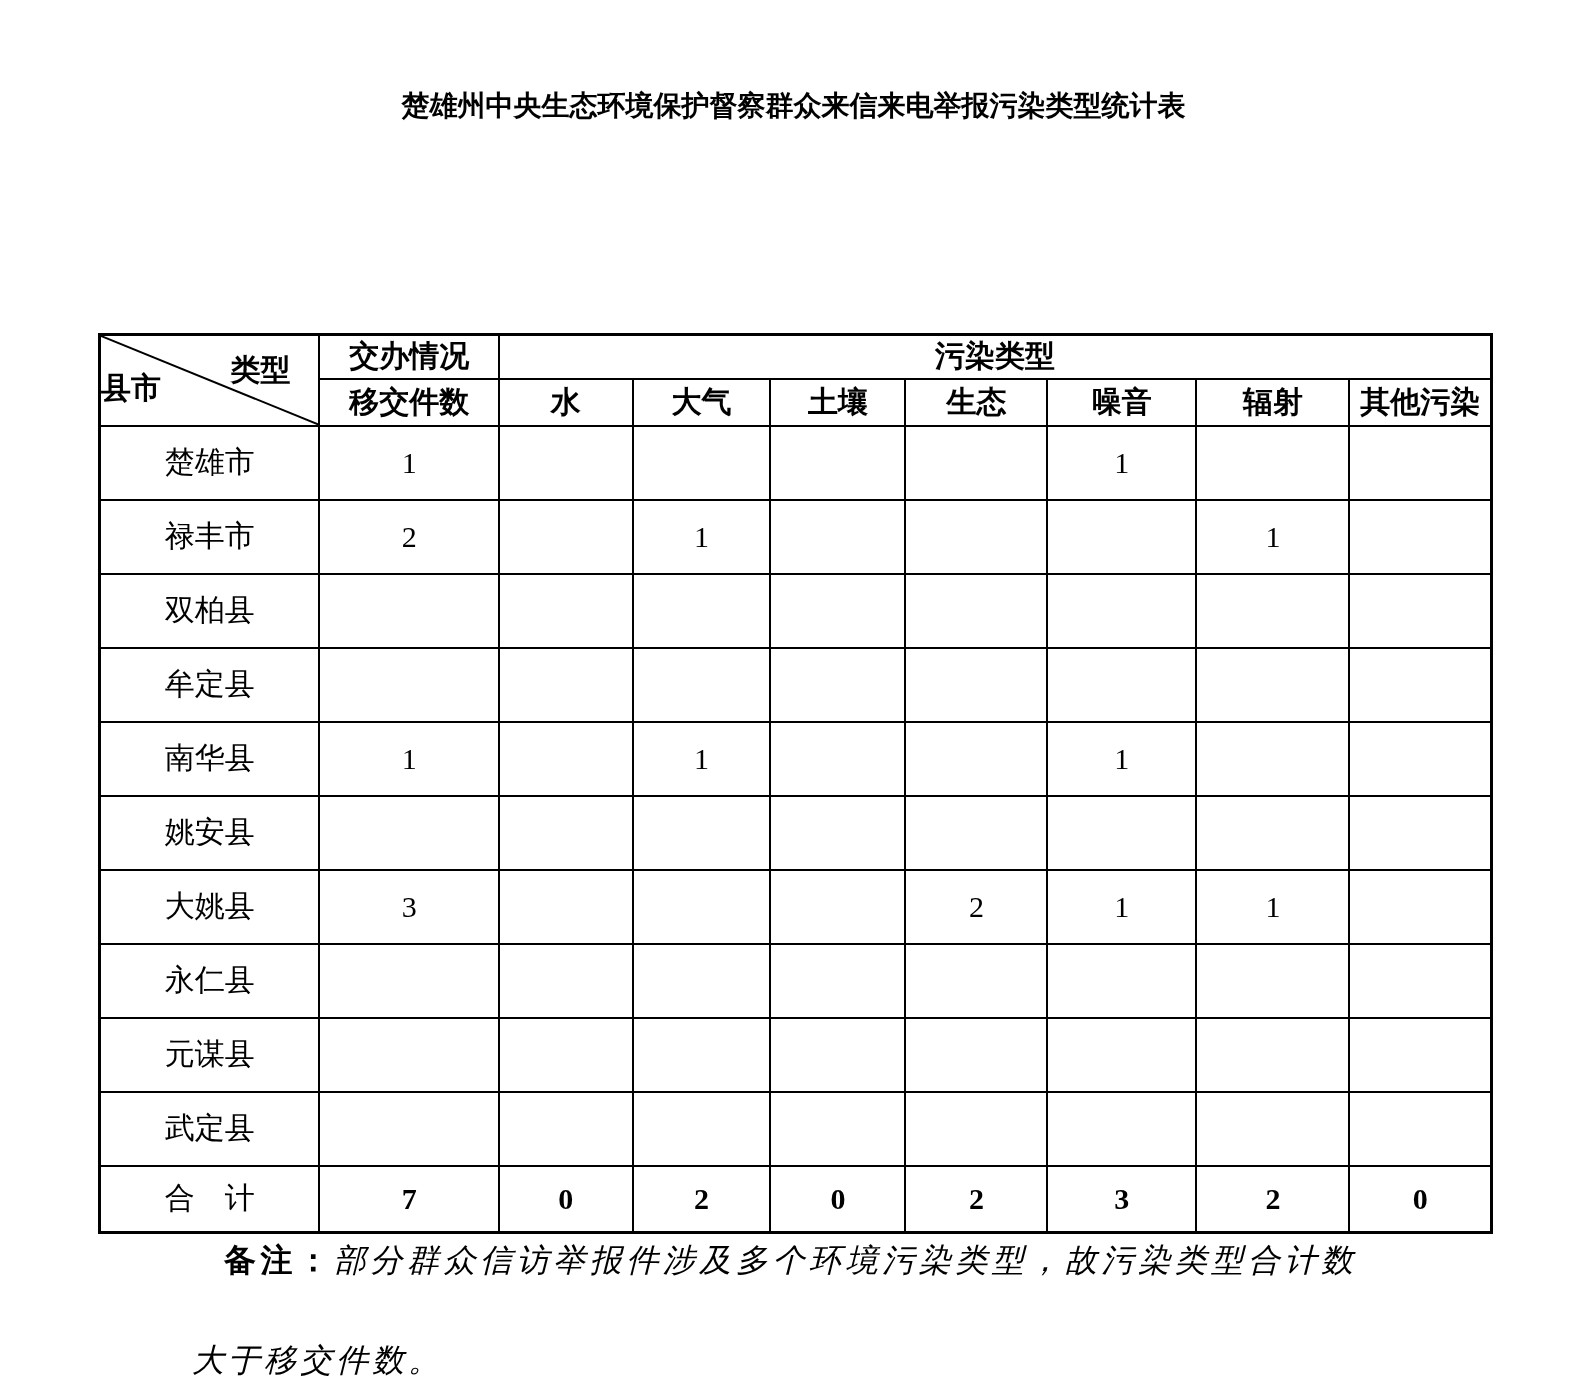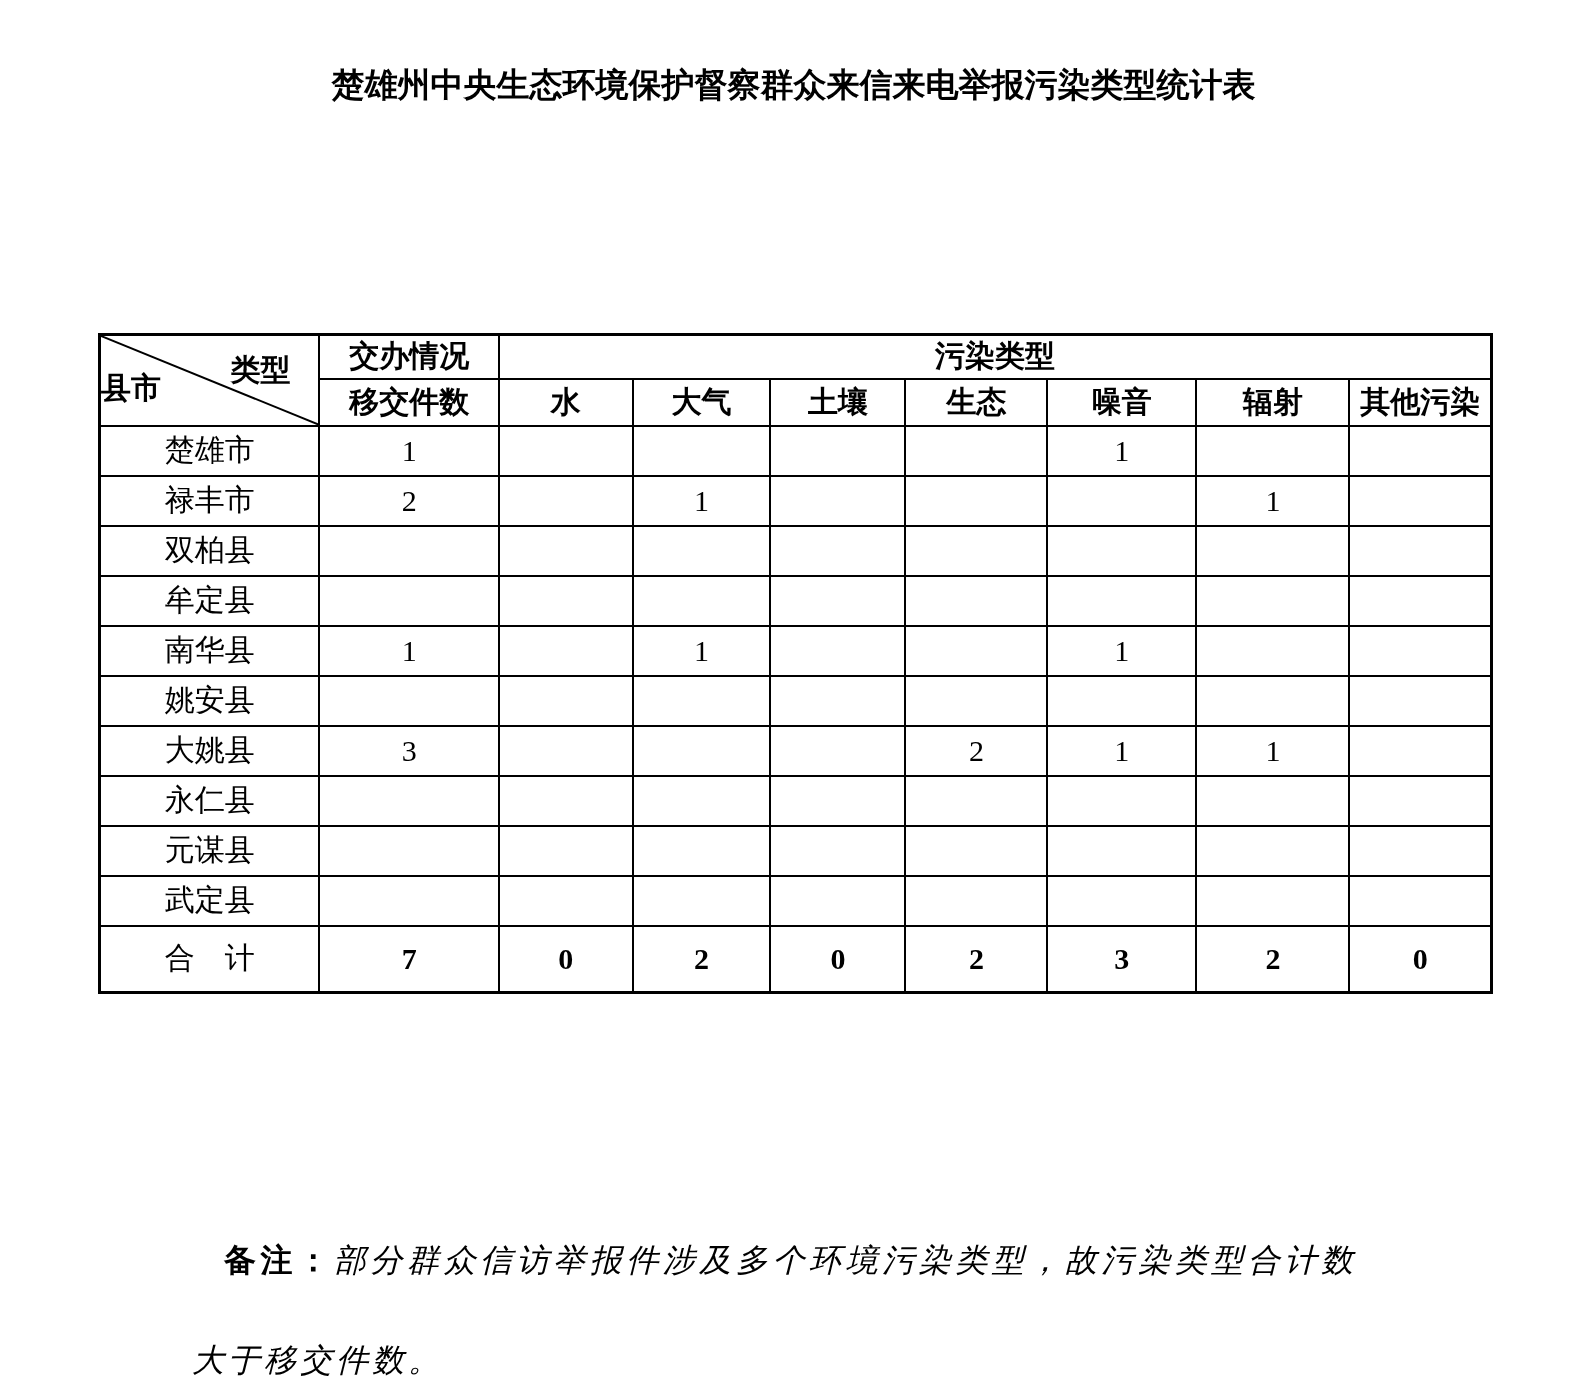--- a/index.html
+++ b/index.html
@@ -7,23 +7,23 @@
     position: relative;
     width: 1587px;
     height: 1386px;
     background: #ffffff;
     color: #000000;
     font-family: "Liberation Serif", "DejaVu Serif", serif;
     overflow: hidden;
   }
   .title-block {
     margin: 0;
-    padding-top: 46px;
+    padding-top: 67px;
     text-align: center;
-    font-size: 33px;
+    font-size: 28px;
     font-weight: bold;
     line-height: 78px;
   }
   .title-line { display: block; white-space: nowrap; }
 
   .table-wrap {
     position: absolute;
     left: 98px;
     top: 333px;
     width: 1395px;
@@ -39,21 +39,21 @@
     text-align: center;
     vertical-align: middle;
     font-size: 30px;
     padding: 0;
     overflow: hidden;
   }
   .stat-table th { font-weight: bold; }
   .stat-table td { font-weight: normal; }
   tr.row-h1 { height: 44px; }
   tr.row-h2 { height: 47px; }
-  tr.row-data { height: 50px; }
+  tr.row-data { height: 74px; }
   tr.row-total { height: 67px; }
   tr.row-total td.num { font-weight: bold; }
 
   td.corner {
     position: relative;
   }
   td.corner .diag {
     position: absolute;
     left: 0; top: 0;
     width: 100%; height: 100%;

